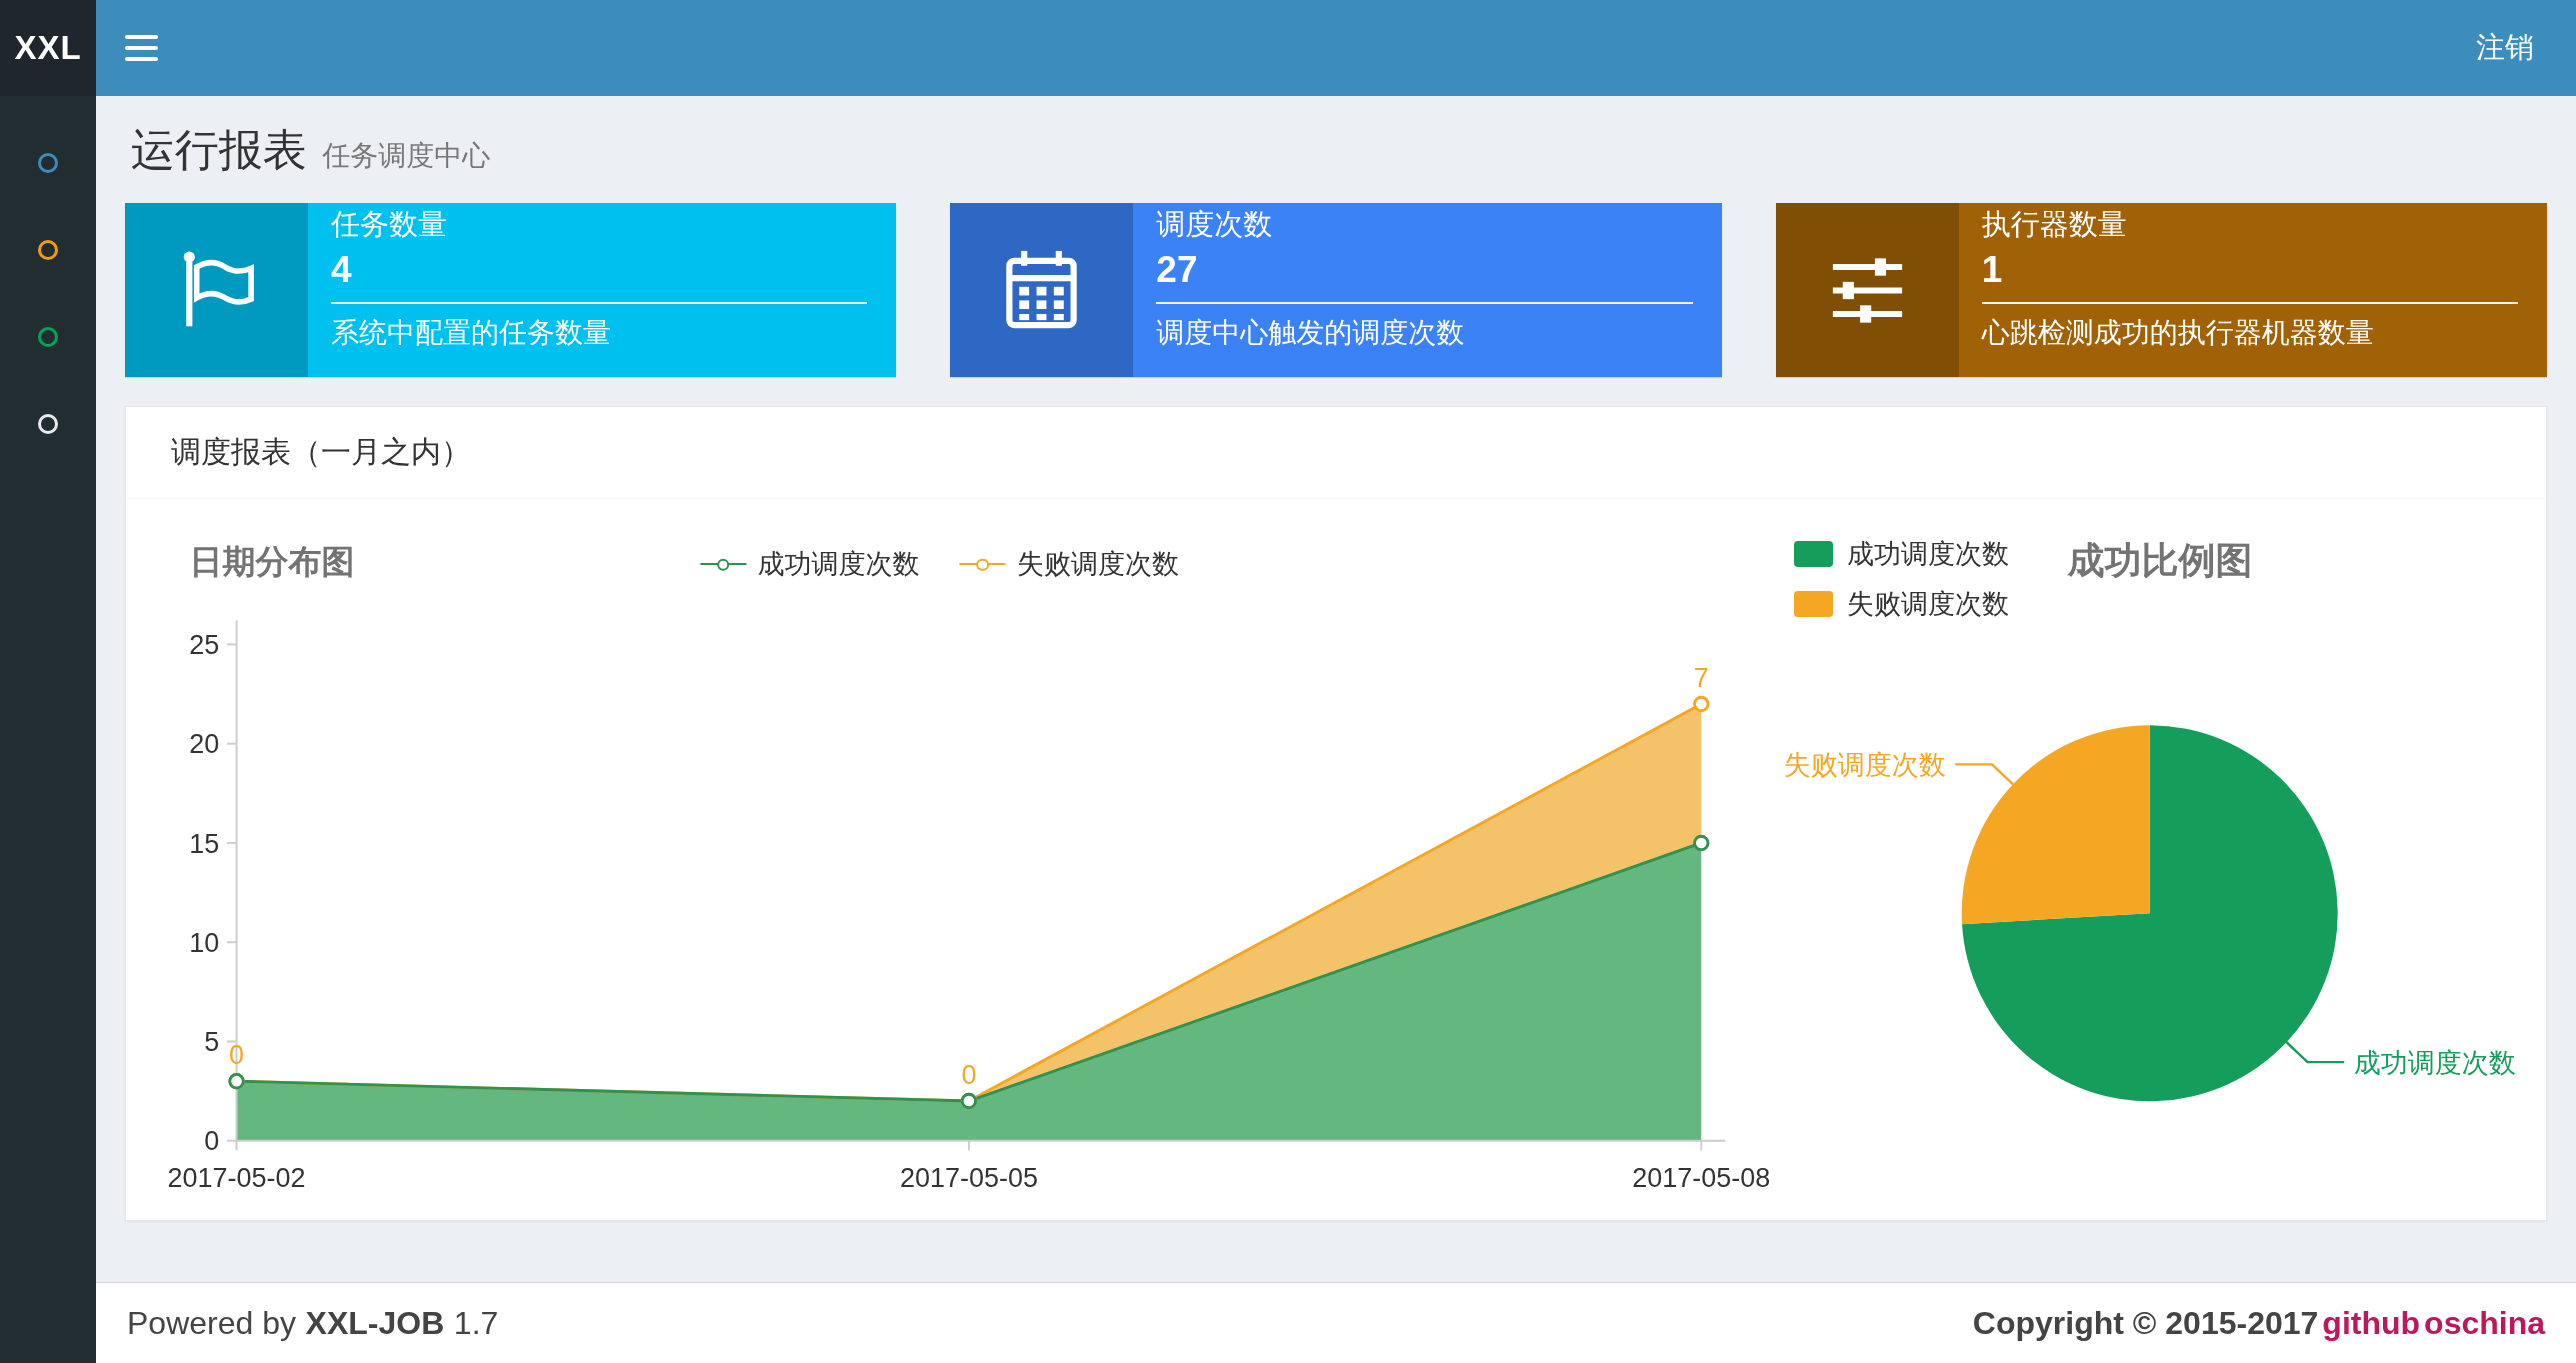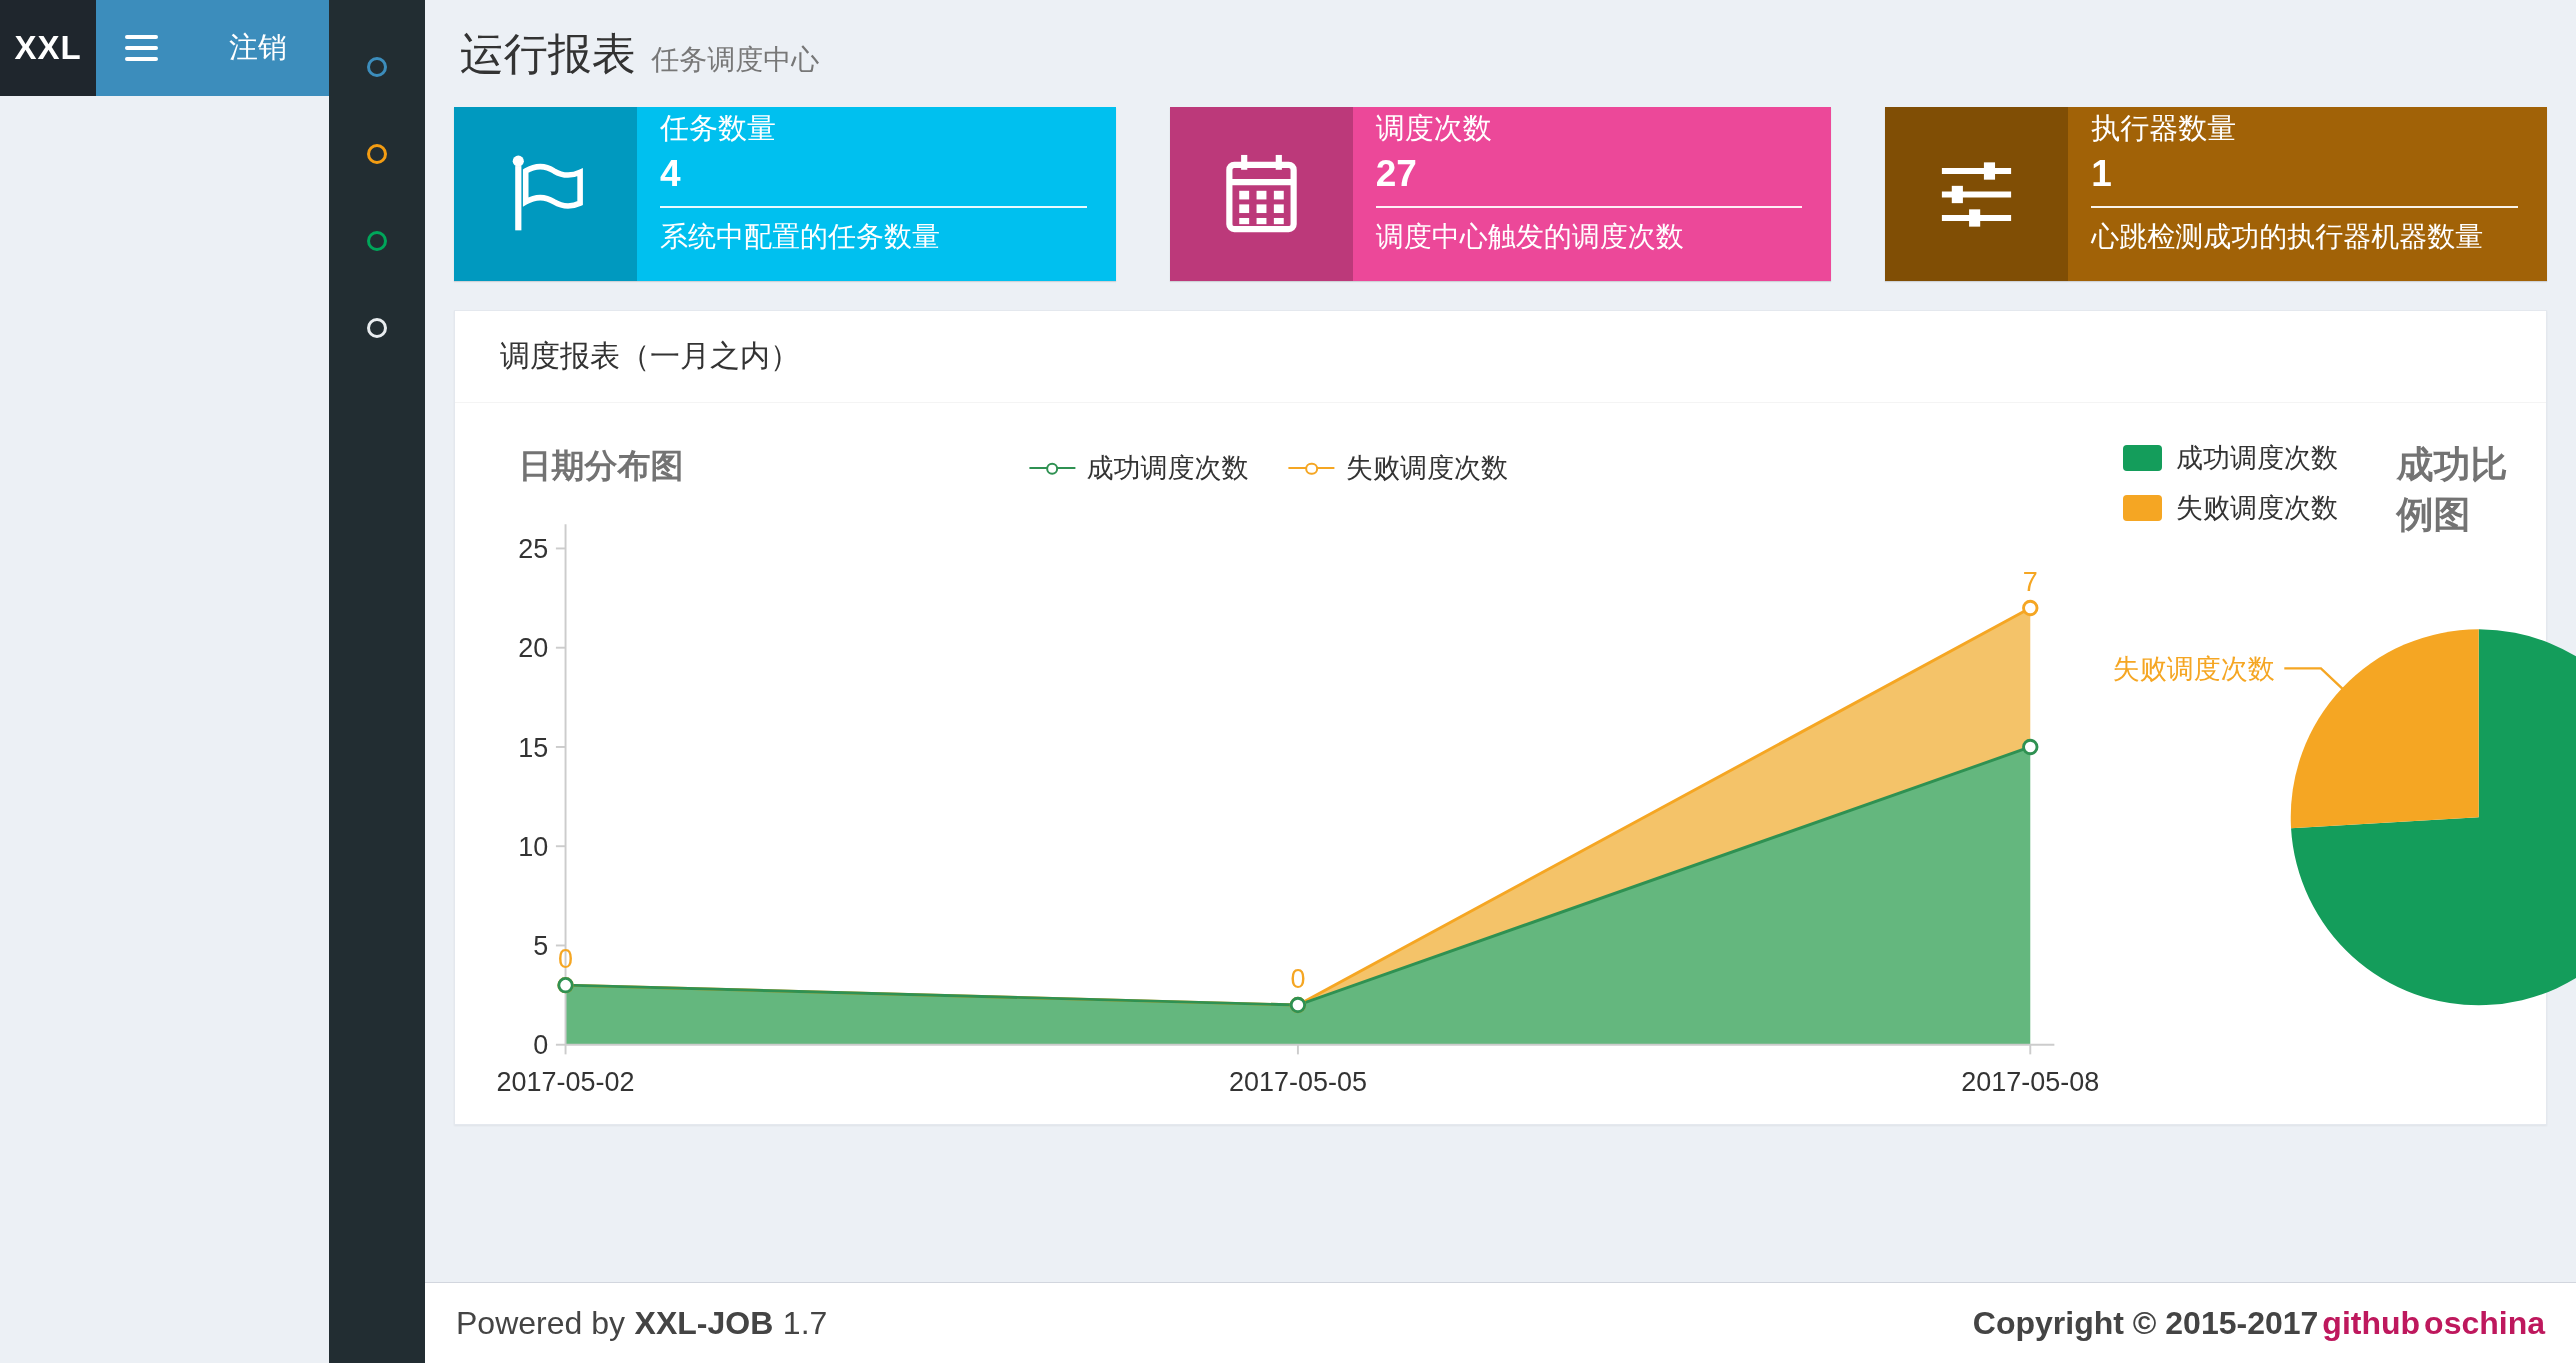--- a/index.html
+++ b/index.html
@@ -1,18 +1,18 @@
 <!DOCTYPE html>
 <html><head>
 <meta charset="utf-8">
 <style>
   *{box-sizing:border-box;margin:0;padding:0}
   html,body{margin:0;padding:0}
   body{width:2576px;height:1363px;font-family:"Liberation Sans","DejaVu Sans",sans-serif;color:#333;background:#ecf0f5;overflow:hidden}
-  .app{width:2576px;height:1363px;display:flex;}
+  .app{width:2576px;height:1363px;display:flex;flex-direction:column}
 
   
   .navbar{height:96px;background:#3c8dbc;display:flex;align-items:stretch;flex:none}
   .logo{width:96px;background:#1f262d;color:#fff;font-weight:bold;font-size:33px;display:flex;align-items:center;justify-content:center;cursor:pointer;letter-spacing:1px}
   .hamburger{width:91px;display:flex;flex-direction:column;align-items:center;justify-content:center;gap:6.7px;cursor:pointer}
   .bar{width:33px;height:3.9px;background:#fff;border-radius:1.9px}
   .logout{margin-left:auto;display:flex;align-items:center;padding:0 42px;color:#fff;font-size:29px;cursor:pointer;text-decoration:none}
 
   .layout{display:flex;flex:1;min-height:0}
   
@@ -117,21 +117,21 @@
               </svg>
             </div>
             <div class="info-content">
               <div class="info-label">任务数量</div>
               <div class="info-value">4</div>
               <div class="info-divider"></div>
               <div class="info-desc">系统中配置的任务数量</div>
             </div>
           </div>
 
-          <div class="info-box" style="background: #ec4899;">
+          <div class="info-box" style="background: #3b82f6;">
             <div class="info-icon">
               <svg width="89" height="89" viewBox="0 0 72 72">
                 <rect x="10" y="12" width="52" height="52" rx="4" fill="none" stroke="#fff" stroke-width="5"></rect>
                 <line x1="22" y1="4" x2="22" y2="16" stroke="#fff" stroke-width="5"></line>
                 <line x1="50" y1="4" x2="50" y2="16" stroke="#fff" stroke-width="5"></line>
                 <line x1="12" y1="26" x2="60" y2="26" stroke="#fff" stroke-width="5"></line>
                 <g fill="#fff">
                   <rect x="18" y="33" width="8" height="7"></rect>
                     <rect x="32" y="33" width="8" height="7"></rect>
                     <rect x="46" y="33" width="8" height="7"></rect>

